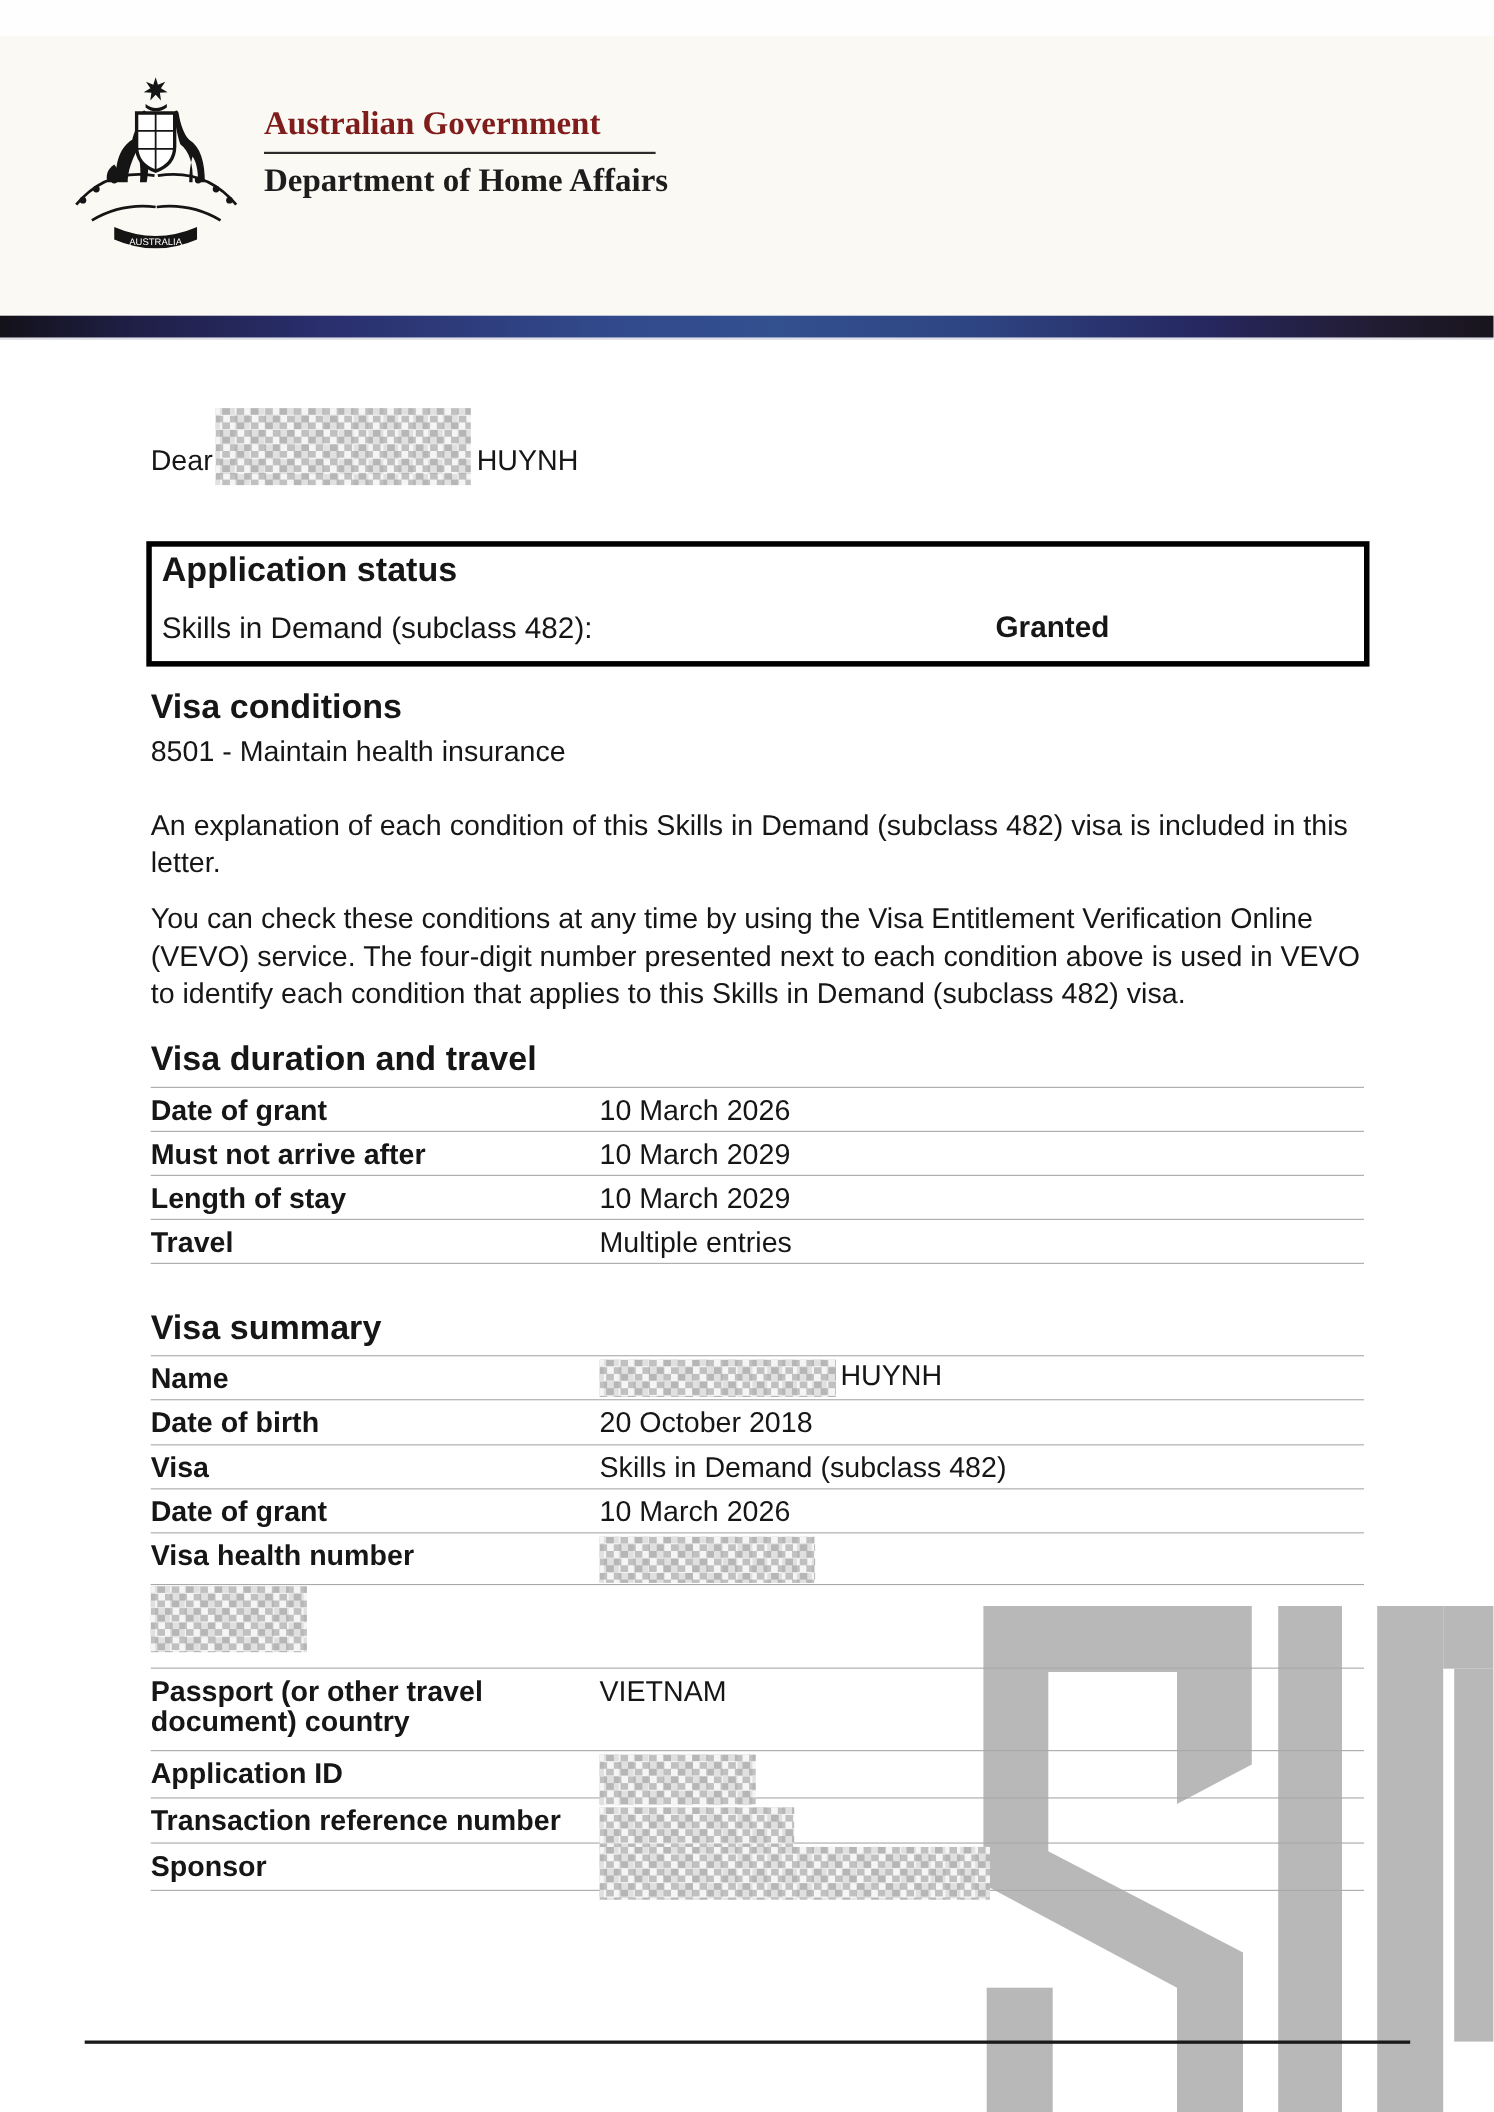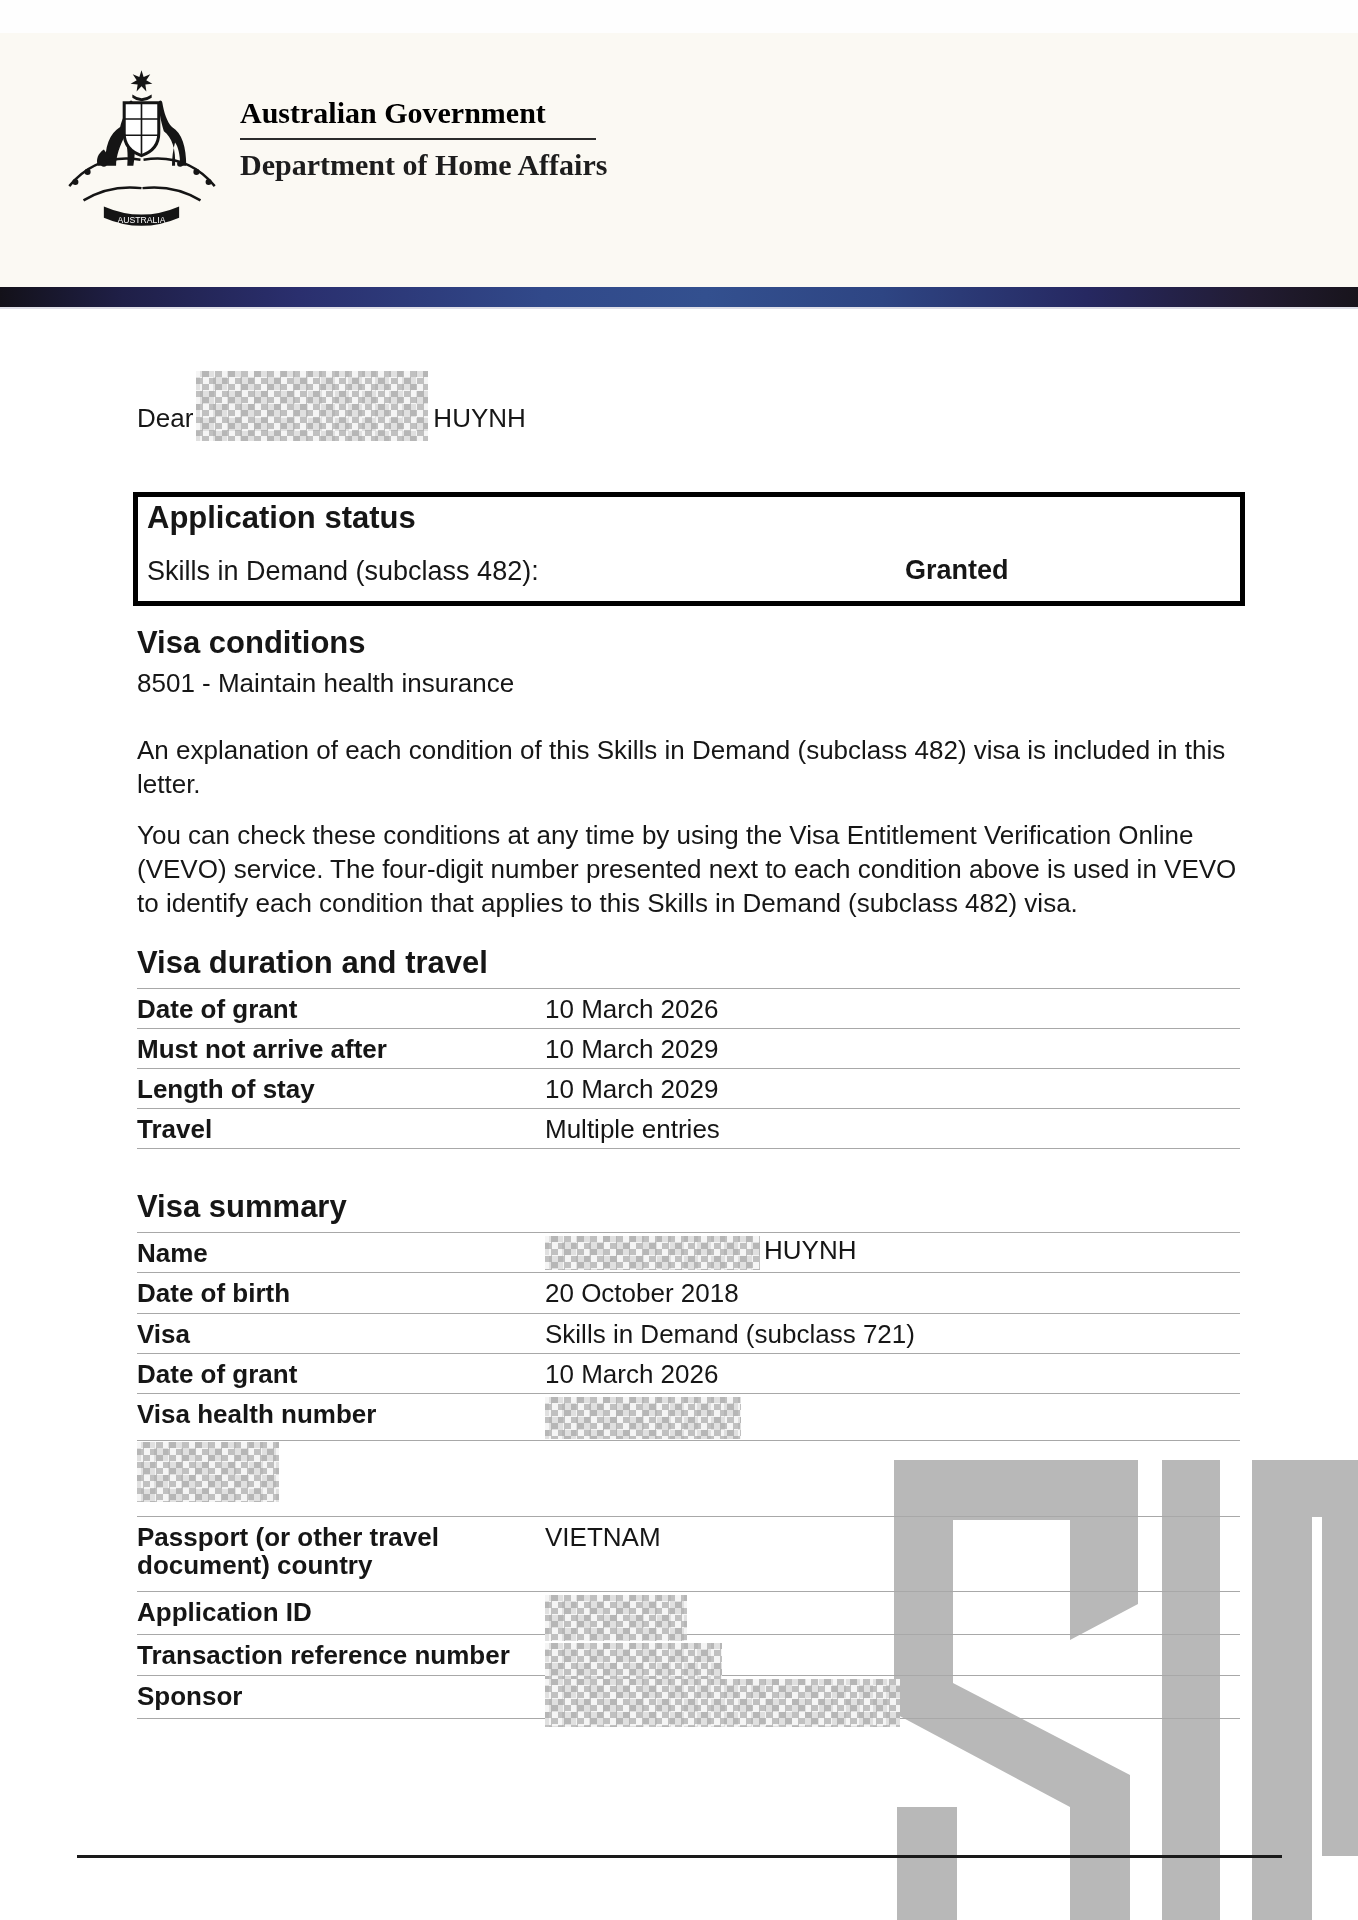--- a/index.html
+++ b/index.html
@@ -4,21 +4,21 @@
 <style>
   html,body{margin:0;padding:0;background:#ffffff;}
   .page{position:relative;width:1358px;height:1920px;background:#ffffff;overflow:hidden;
         font-family:"Liberation Sans",sans-serif;color:#161616;}
 
   
   .hdr{position:absolute;left:0;top:0;width:1358px;height:287px;background:#fbf9f3;}
   .hdr-white{position:absolute;left:0;top:0;width:1358px;height:33px;background:#fefefe;}
   .crest{position:absolute;left:53px;top:68px;}
   .gov{position:absolute;left:240px;top:96px;font-family:"Liberation Serif",serif;
-       font-weight:bold;font-size:30px;color:#000000;white-space:nowrap;}
+       font-weight:bold;font-size:30px;color:#7f1d1d;white-space:nowrap;}
   .gov-rule{position:absolute;left:240px;top:138px;width:356px;height:2px;background:#2b2b2b;}
   .dept{position:absolute;left:240px;top:148px;font-family:"Liberation Serif",serif;
         font-weight:bold;font-size:30px;color:#1d1d1d;white-space:nowrap;}
   .stripe{position:absolute;left:0;top:287px;width:1358px;height:20px;
     background:linear-gradient(90deg,#131119 0%,#1f1f47 9%,#2a2f6e 22%,#31498a 40%,
                #33508f 52%,#2e4583 65%,#262861 80%,#221c33 92%,#18141c 100%);
     border-bottom:2px solid #dfdfe8;}
 
   
   .wm{position:absolute;left:0;top:0;pointer-events:none;}
@@ -159,21 +159,21 @@
         <span class="redacted rb-name"></span>
         <span class="tval" style="padding-top:3px;">HUYNH</span>
       </div>
     </div>
     <div class="trow rh41">
       <div class="tlabel">Date of birth</div>
       <div class="tval">20 October 2018</div>
     </div>
     <div class="trow rh40">
       <div class="tlabel">Visa</div>
-      <div class="tval">Skills in Demand (subclass 721)</div>
+      <div class="tval">Skills in Demand (subclass 482)</div>
     </div>
     <div class="trow rh40">
       <div class="tlabel">Date of grant</div>
       <div class="tval">10 March 2026</div>
     </div>
     <div class="trow rh47">
       <div class="tlabel">Visa health number</div>
       <div class="vwrap">
         <span class="redacted rb-vgn"></span>
       </div>

